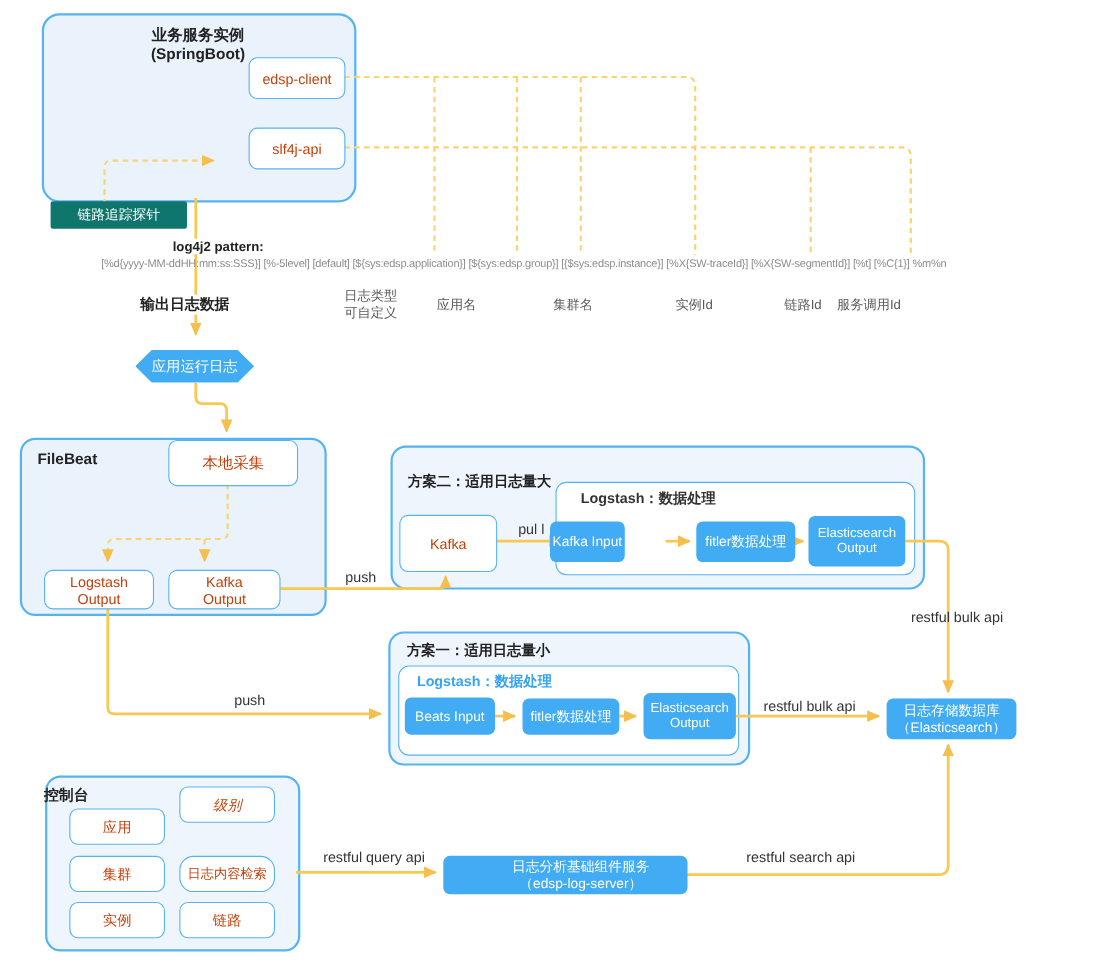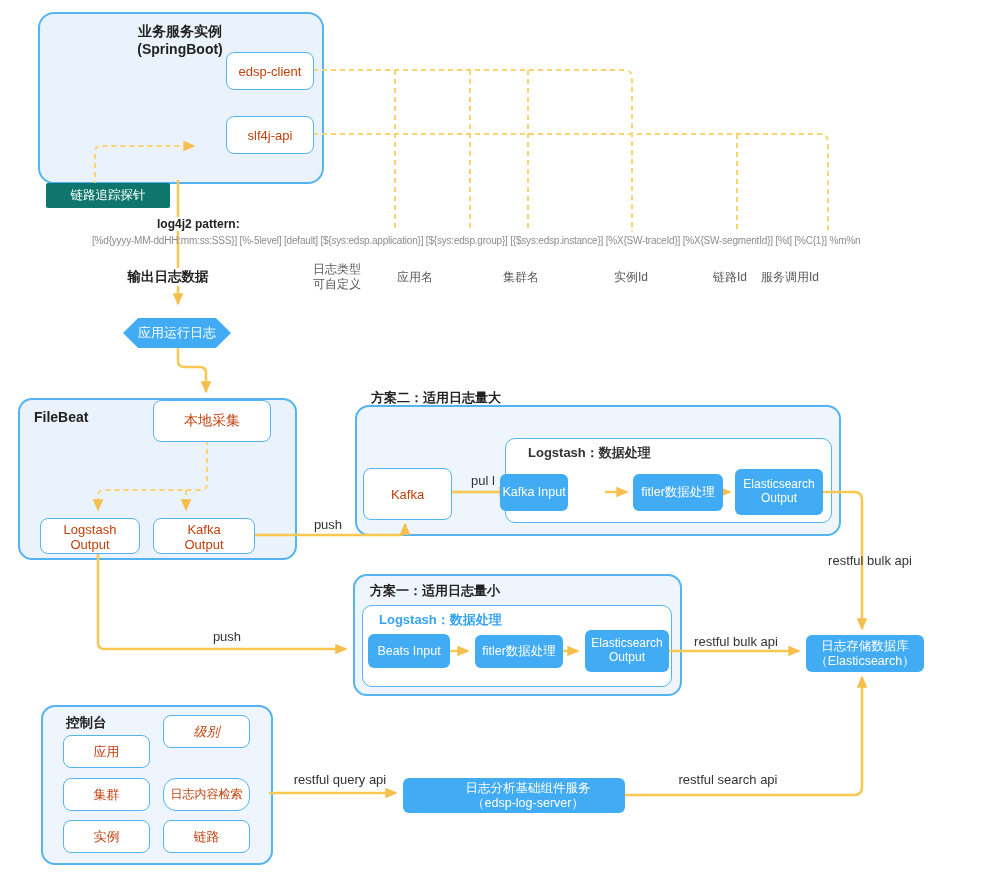--- a/index.html
+++ b/index.html
@@ -111,21 +111,21 @@
         <div>Output</div>
       </div>
   </div>
   <div class="box wbox twoline" style="left:153px;top:518px;width:100px;height:34px;">
     <div>
         <div>Kafka</div>
         <div>Output</div>
       </div>
   </div>
 
-  <div class="lbl ctitle" style="left:371px;top:389px;font-size:13px;">方案二：适用日志量大</div>
+  <div class="lbl ctitle" style="left:371px;top:429px;font-size:13px;">方案二：适用日志量大</div>
   <div class="box wbox" style="left:363px;top:468px;width:87px;height:50px;">
     <span>Kafka</span>
   </div>
   <div class="lbl" style="left:528px;top:444px;font-size:13px;font-weight:600;color:#333;">Logstash：数据处理</div>
   <div class="box bbox" style="left:500px;top:474px;width:68px;height:37px;">
     <span>Kafka Input</span>
   </div>
   <div class="box bbox" style="left:633px;top:474px;width:90px;height:37px;">
     <span>fitler数据处理</span>
   </div>
@@ -151,21 +151,21 @@
       </div>
   </div>
 
   <div class="box bbox" style="left:806px;top:635px;width:118px;height:37px;">
     <div>
         <div>日志存储数据库</div>
         <div>（Elasticsearch）</div>
       </div>
   </div>
 
-  <div class="lbl ctitle" style="left:66px;top:714px;font-size:13.5px;">控制台</div>
+  <div class="lbl ctitle" style="left:40px;top:714px;font-size:13.5px;">控制台</div>
   <div class="box wbox" style="left:63px;top:735px;width:85px;height:31px;">
       <span>应用</span>
     </div>
   <div class="box wbox" style="left:163px;top:715px;width:85px;height:31px;font-style:italic;">
       <span>级别</span>
     </div>
   <div class="box wbox" style="left:63px;top:778px;width:85px;height:31px;">
       <span>集群</span>
     </div>
   <div class="box wbox" style="left:163px;top:778px;width:85px;height:31px;font-size:12px;border-radius:13px;">

